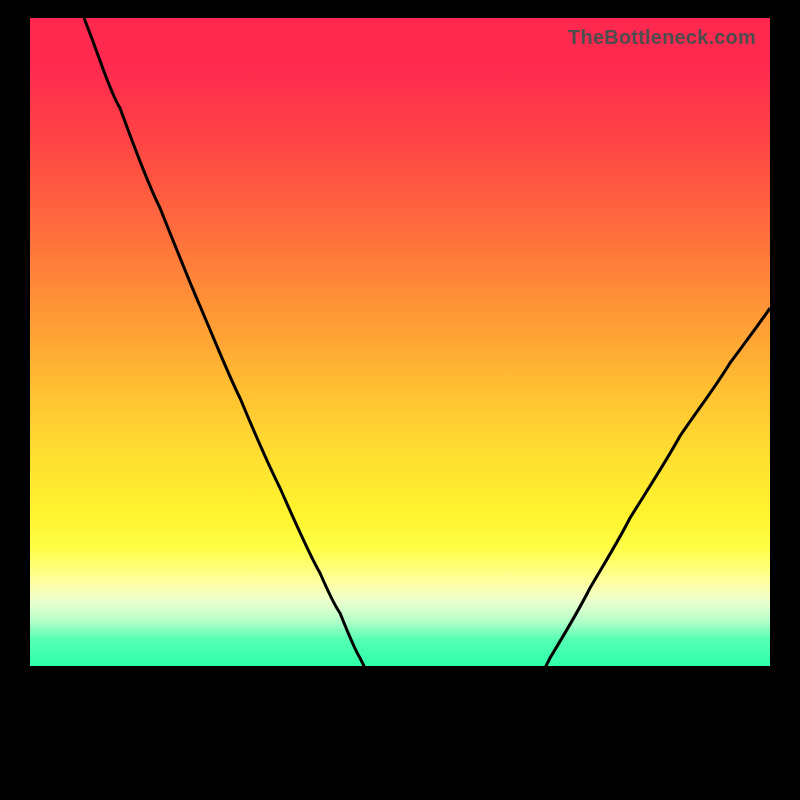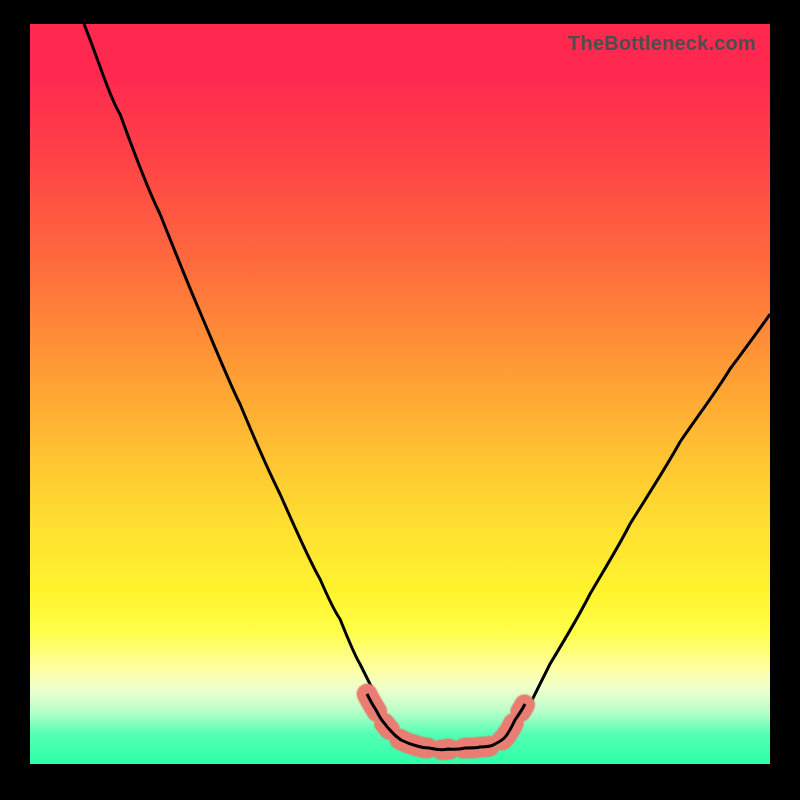--- a/index.html
+++ b/index.html
@@ -15,23 +15,23 @@
     position: absolute;
     left: 0;
     top: 0;
     width: 800px;
     height: 800px;
     background: #000;
   }
   .plot-area {
     position: absolute;
     left: 30px;
-    top: 24px;
+    top: 18px;
     width: 740px;
-    height: 740px;
+    height: 648px;
     overflow: hidden;
     background: linear-gradient(
       to bottom,
       #ff2950 0%,
       #ff2950 7%,
       #ff4246 18%,
       #ff6a3d 32%,
       #ff9935 46%,
       #ffc232 58%,
       #ffe030 68%,

